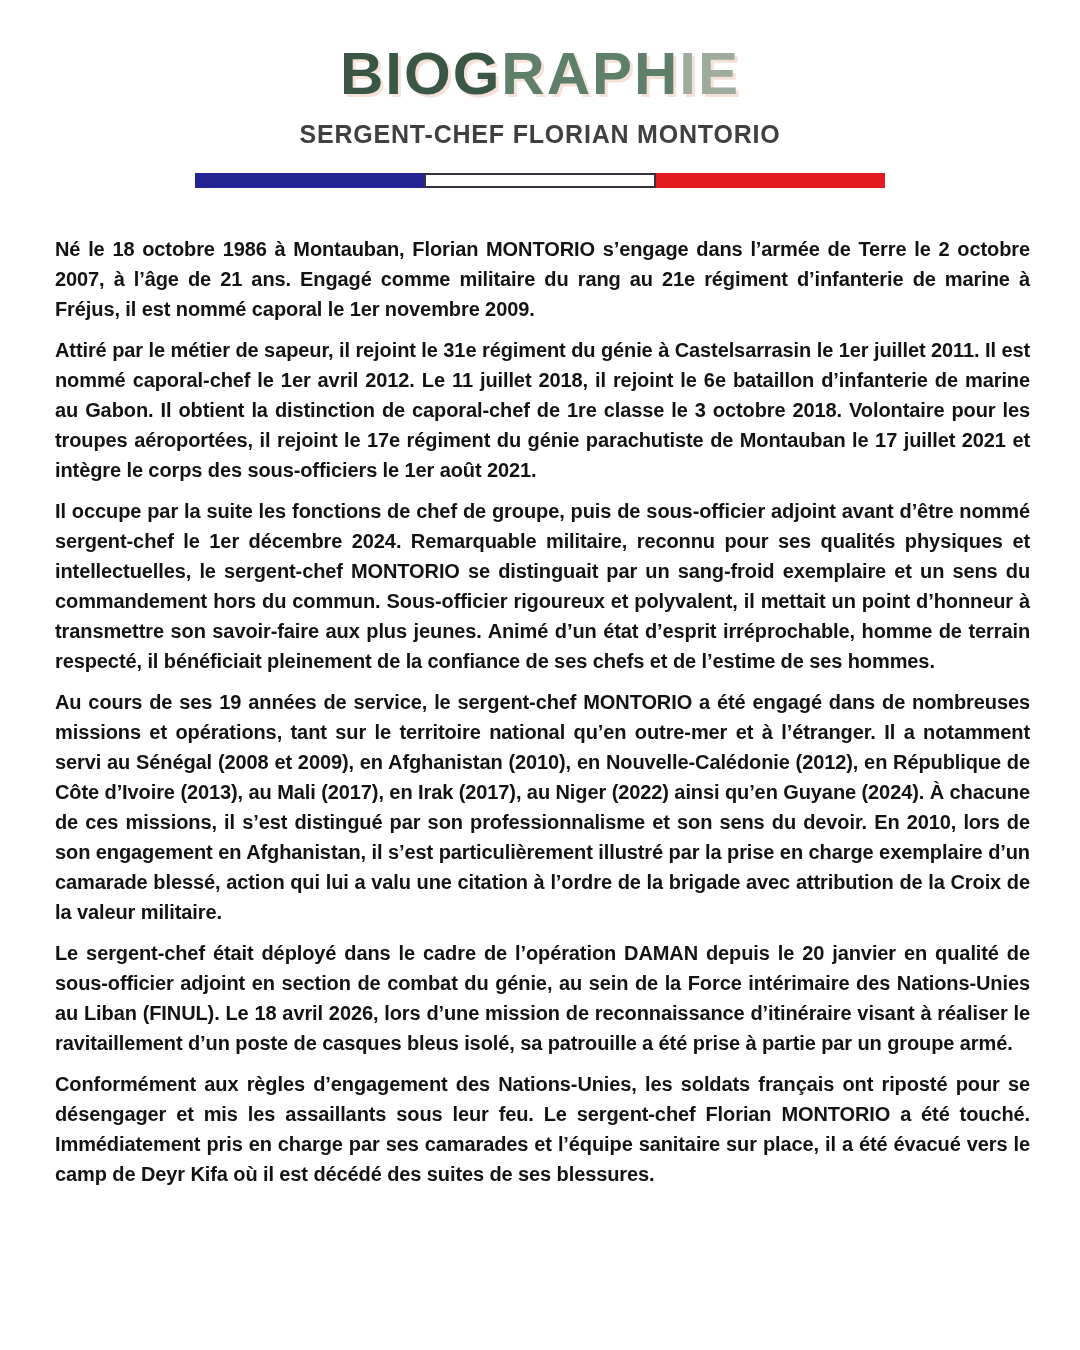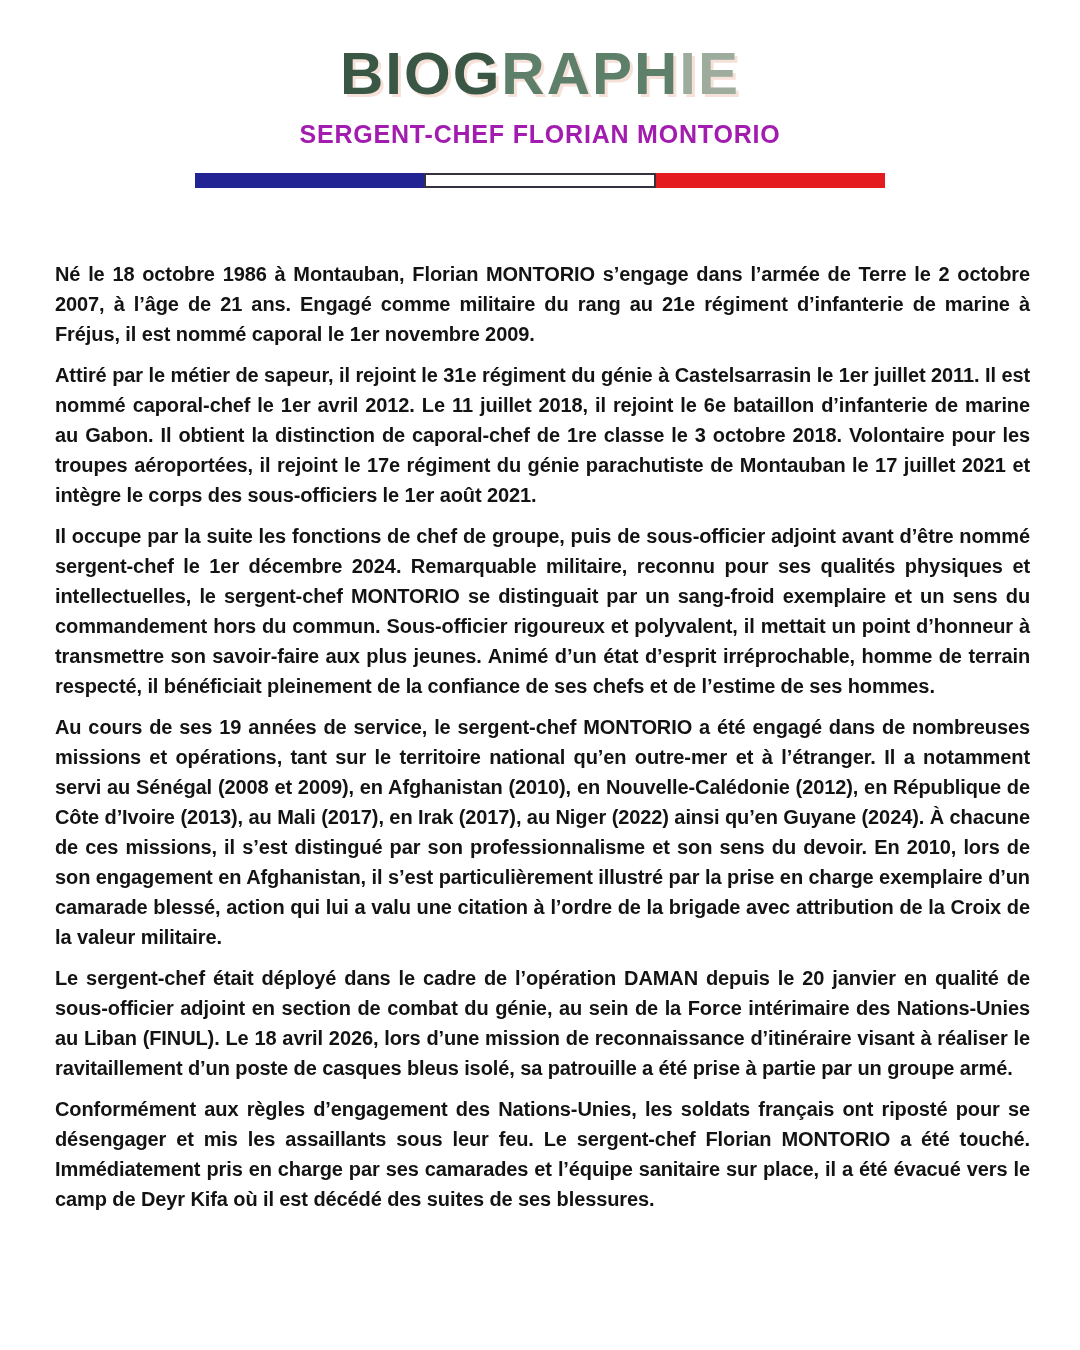--- a/index.html
+++ b/index.html
@@ -26,38 +26,38 @@
     letter-spacing: 2px;
     line-height: 1;
     margin: 0;
     text-shadow: 3px 3px 0 rgba(238, 201, 184, 0.55);
   }
   .subtitle {
     margin: 16px 0 0 0;
     font-size: 25px;
     font-weight: 700;
     letter-spacing: 0.8px;
-    color: #a21caf;
+    color: #404040;
   }
   .flag-divider {
     width: 690px;
     height: 15px;
     margin: 24px auto 0 auto;
     display: flex;
   }
   .flag-divider .seg {
     flex: 1 1 0;
     height: 100%;
     box-sizing: border-box;
   }
   .flag-divider .seg-white {
     border: 2px solid #33333f;
   }
   .content {
-    padding: 71px 50px 0 55px;
+    padding: 46px 50px 0 55px;
   }
   .content p {
     margin: 0 0 11px 0;
     font-size: 20px;
     font-weight: 700;
     line-height: 30px;
     letter-spacing: -0.1px;
     text-align: justify;
     color: #131313;
   }

